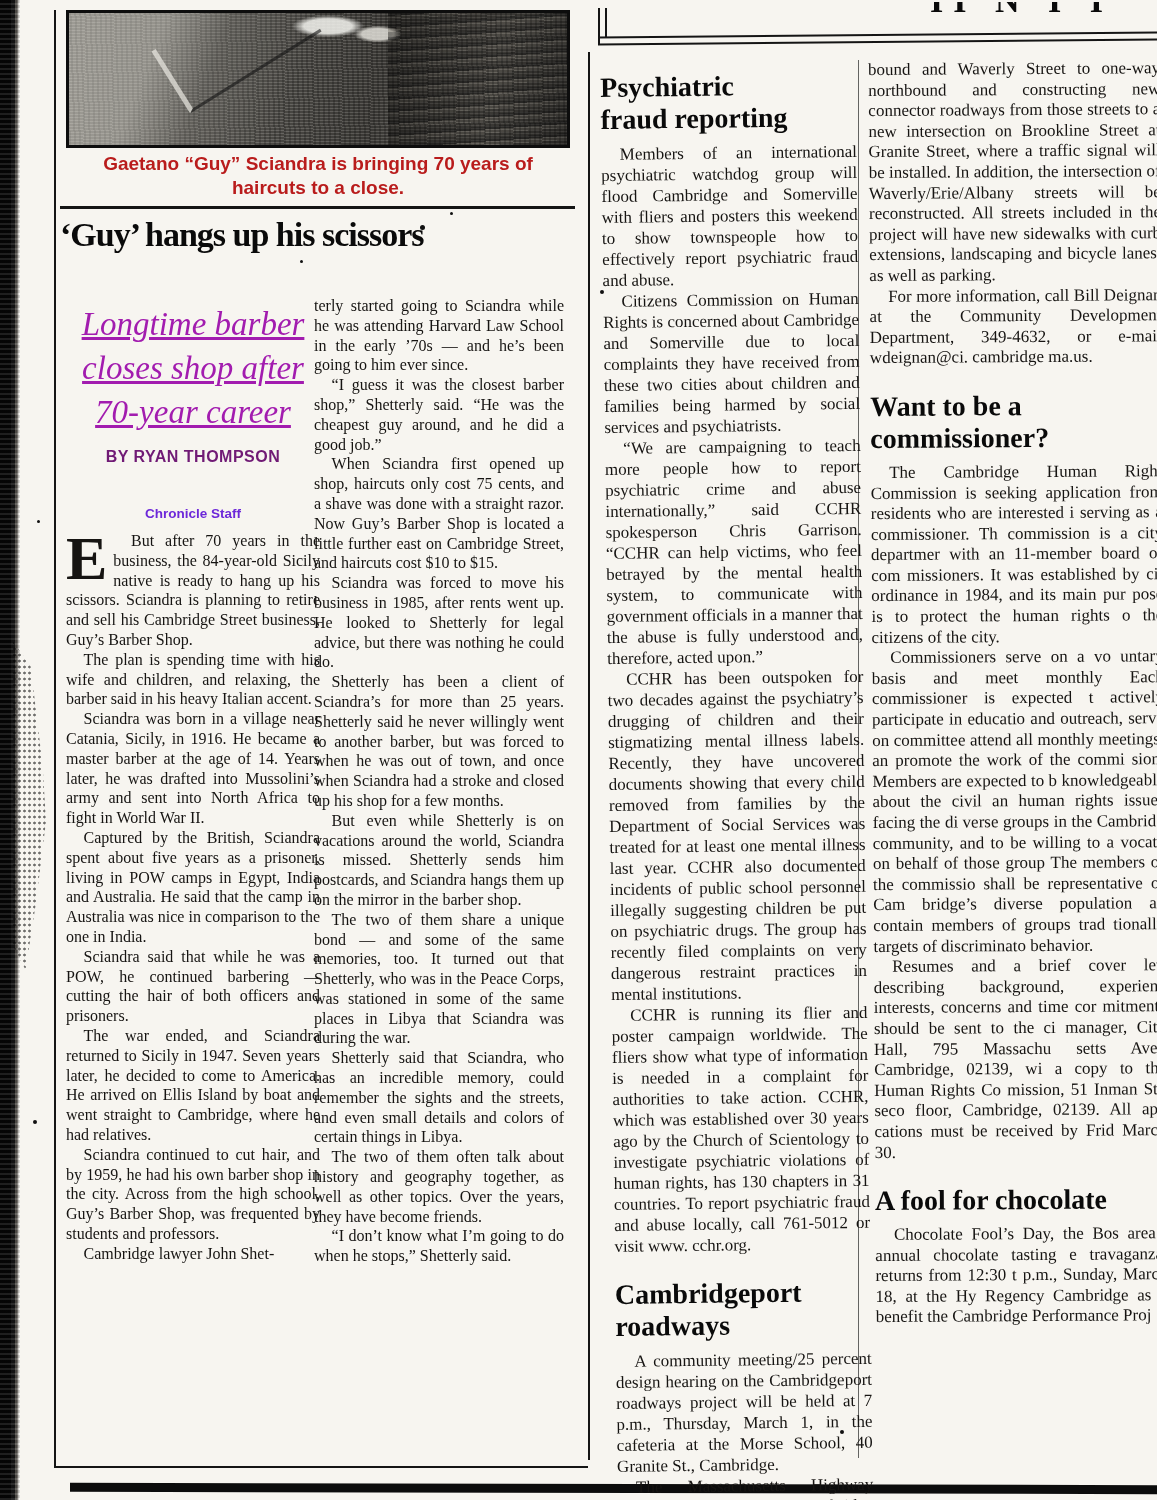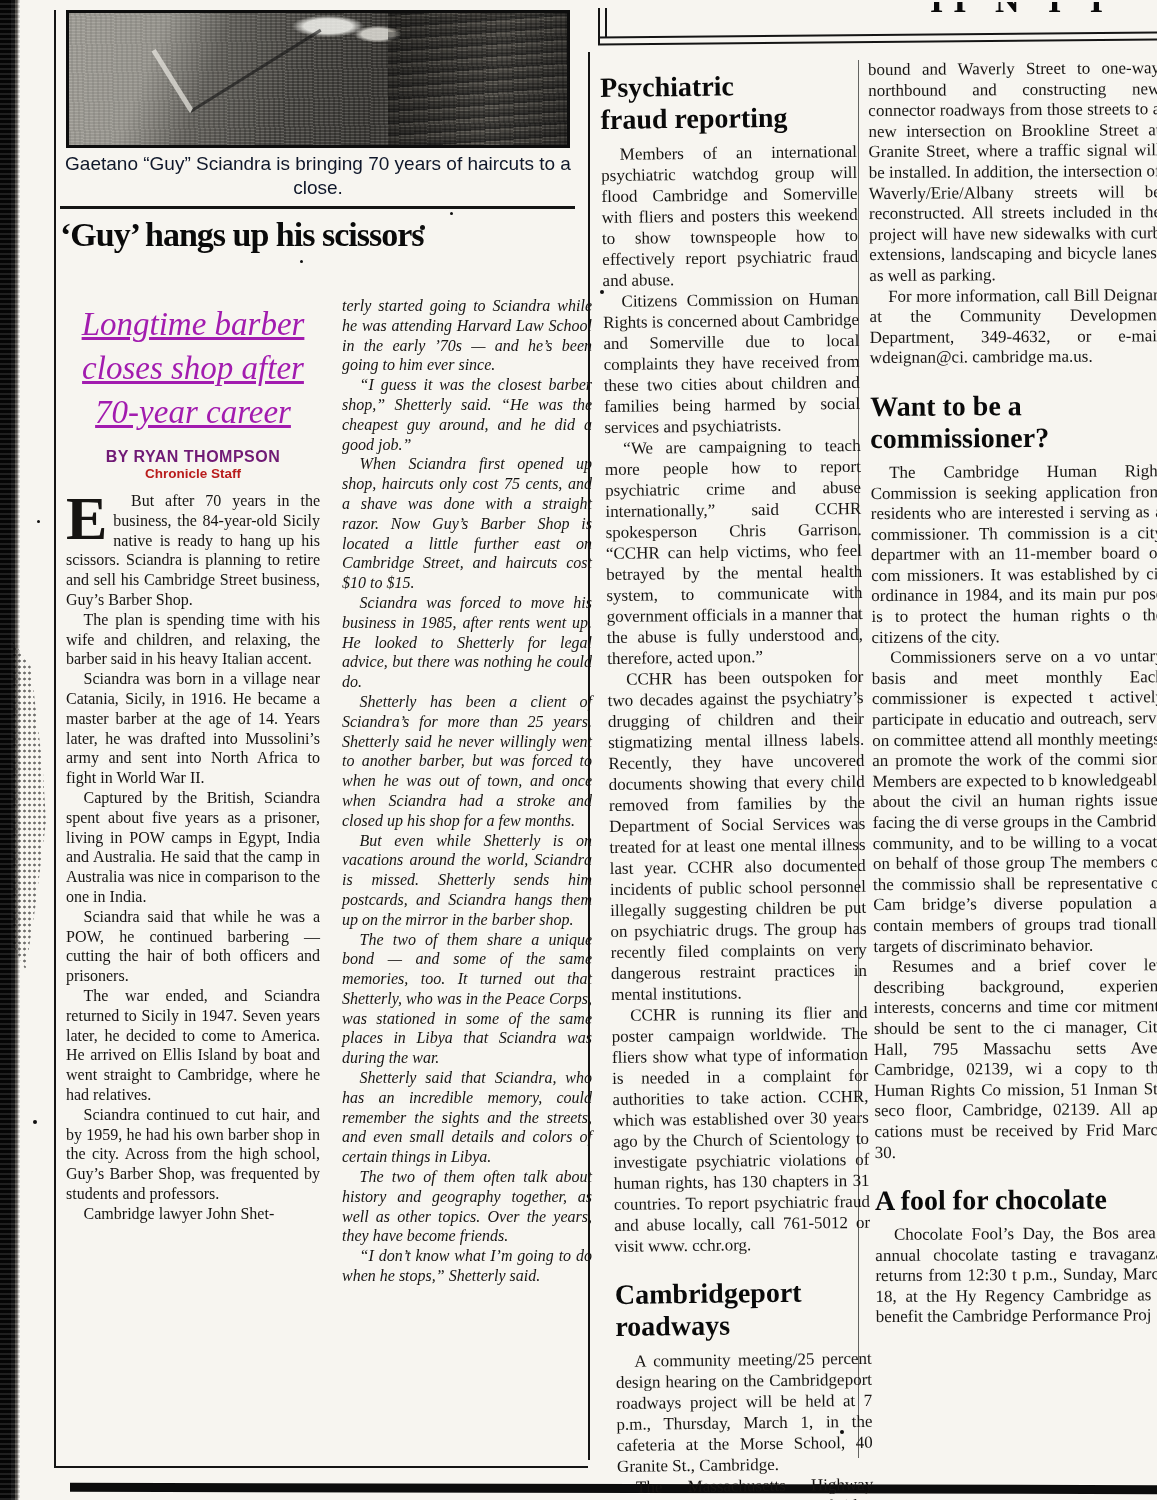--- a/index.html
+++ b/index.html
@@ -51,40 +51,40 @@
       repeating-linear-gradient(176deg, rgba(10,10,10,.55) 0 3px, rgba(160,156,148,.5) 3px 7px, rgba(60,58,54,.5) 7px 12px);
     mix-blend-mode:multiply;
   }
   .photo:before{ 
     content:""; position:absolute; left:18%; top:-8px; width:150px; height:70px;
     border-left:5px solid rgba(235,233,226,.7); border-bottom:3px solid rgba(20,20,20,.6);
     transform:rotate(-32deg);
   }
   .caption{
     position:absolute; left:64px; top:152px; width:508px;
-    font-family:"Liberation Sans", sans-serif; font-weight:normal;
-    font-size:19px; line-height:24px; text-align:center; color:#0f172a;
+    font-family:"Liberation Sans", sans-serif; font-weight:bold;
+    font-size:19px; line-height:24px; text-align:center; color:#b91c1c;
   }
   
   .headline{
     position:absolute; left:60px; top:216px; width:522px;
     font-size:34px; font-weight:bold; letter-spacing:-1px; color:#0a0a0a;
     font-family:"Liberation Serif", serif;
   }
   .subhead{
     font-style:italic; font-size:33px; line-height:44px; text-align:center;
     color:#a21caf; margin:0 0 14px 0;text-decoration:underline;
   }
   .byline{
     font-family:"Liberation Sans", sans-serif; font-weight:bold;
     font-size:16px; text-align:center; color:#701a75; letter-spacing:.5px;
   }
   .byline-org{
     font-family:"Liberation Sans", sans-serif; font-weight:bold;
-    font-size:13.5px; text-align:center; color:#b91c1c; margin-bottom:10px;
+    font-size:13.5px; text-align:center; color:#6d28d9; margin-bottom:10px;margin-top:40px;
   }
   .col{position:absolute;}
   .col p{margin:0; text-align:justify; text-indent:1.1em;}
   .c-left p, .c-left2 p{font-size:16px; line-height:19.8px;}
   .c-mid p{font-size:17px; line-height:21px;}
   .c-right p{font-size:17px; line-height:20.6px;}
   p.nofirst{text-indent:0;}
   .dropcap{
     float:left; font-size:62px; line-height:50px; font-weight:bold;
     padding:2px 6px 0 0; font-family:"Liberation Serif", serif;
@@ -145,21 +145,21 @@
     <p>But after 70 years in the business, the 84-year-old Sicily native is ready to hang up his scissors. Sciandra is planning to retire and sell his Cambridge Street business, Guy’s Barber Shop.</p>
     <p>The plan is spending time with his wife and children, and relaxing, the barber said in his heavy Italian accent.</p>
     <p>Sciandra was born in a village near Catania, Sicily, in 1916. He became a master barber at the age of 14. Years later, he was drafted into Mussolini’s army and sent into North Africa to fight in World War II.</p>
     <p>Captured by the British, Sciandra spent about five years as a prisoner, living in POW camps in Egypt, India and Australia. He said that the camp in Australia was nice in comparison to the one in India.</p>
     <p>Sciandra said that while he was a POW, he continued barbering — cutting the hair of both officers and prisoners.</p>
     <p>The war ended, and Sciandra returned to Sicily in 1947. Seven years later, he decided to come to America. He arrived on Ellis Island by boat and went straight to Cambridge, where he had relatives.</p>
     <p>Sciandra continued to cut hair, and by 1959, he had his own barber shop in the city. Across from the high school, Guy’s Barber Shop, was frequented by students and professors.</p>
     <p>Cambridge lawyer John Shet-</p>
   </div>
 
-  <div class="col c-left2" style="left:342px; top:296px; width:250px;font-style:italic;">
+  <div class="col c-left2" style="left:314px; top:296px; width:250px;">
     <p class="nofirst">terly started going to Sciandra while he was attending Harvard Law School in the early ’70s — and he’s been going to him ever since.</p>
     <p>“I guess it was the closest barber shop,” Shetterly said. “He was the cheapest guy around, and he did a good job.”</p>
     <p>When Sciandra first opened up shop, haircuts only cost 75 cents, and a shave was done with a straight razor. Now Guy’s Barber Shop is located a little further east on Cambridge Street, and haircuts cost $10 to $15.</p>
     <p>Sciandra was forced to move his business in 1985, after rents went up. He looked to Shetterly for legal advice, but there was nothing he could do.</p>
     <p>Shetterly has been a client of Sciandra’s for more than 25 years. Shetterly said he never willingly went to another barber, but was forced to when he was out of town, and once when Sciandra had a stroke and closed up his shop for a few months.</p>
     <p>But even while Shetterly is on vacations around the world, Sciandra is missed. Shetterly sends him postcards, and Sciandra hangs them up on the mirror in the barber shop.</p>
     <p>The two of them share a unique bond — and some of the same memories, too. It turned out that Shetterly, who was in the Peace Corps, was stationed in some of the same places in Libya that Sciandra was during the war.</p>
     <p>Shetterly said that Sciandra, who has an incredible memory, could remember the sights and the streets, and even small details and colors of certain things in Libya.</p>
     <p>The two of them often talk about history and geography together, as well as other topics. Over the years, they have become friends.</p>
     <p>“I don’t know what I’m going to do when he stops,” Shetterly said.</p>

